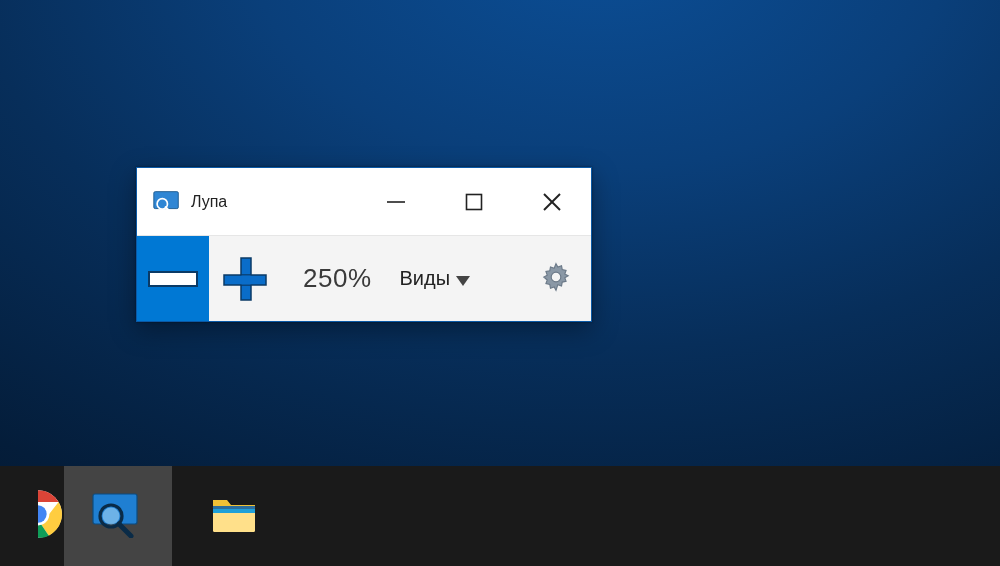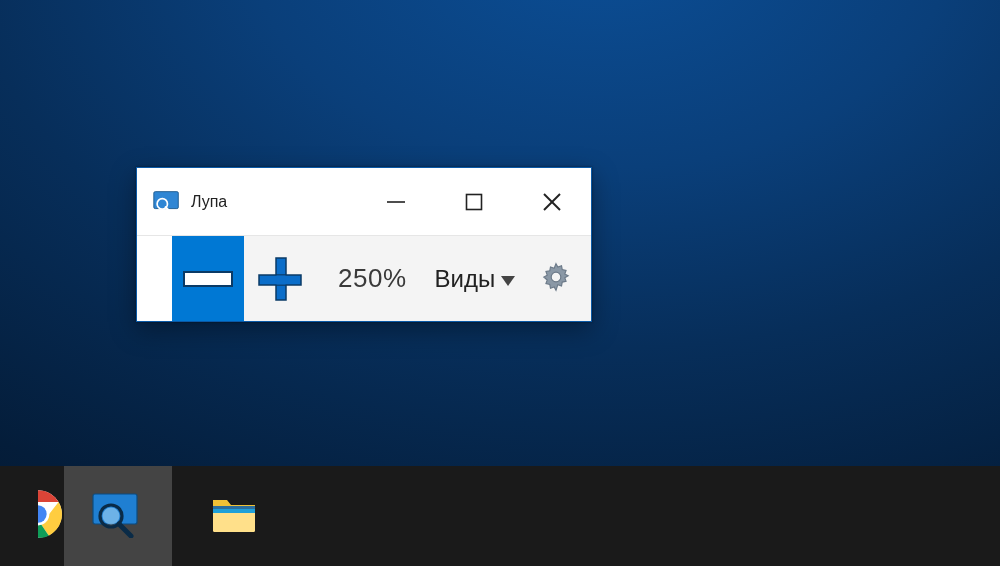--- a/index.html
+++ b/index.html
@@ -73,21 +73,20 @@
     color: #1a1a1a;
     cursor: default;
   }
   .chrome-btn svg { display:block; }
 
   .toolbar {
     flex: 1;
     display: flex;
     align-items: center;
     background: #f4f4f4;
-    margin-left: 35px;
   }
   .zoom-btn {
     width: 72px;
     height: 100%;
     display: flex;
     align-items: center;
     justify-content: center;
   }
   .zoom-out {
     background: #0078d4;
@@ -104,21 +103,21 @@
   .zoom-in svg { display:block; }
 
   .zoom-level {
     margin-left: 22px;
     font-size: 26px;
     color: #3a3a3a;
     letter-spacing: 0.5px;
   }
   .views-dd {
     margin-left: 28px;
-    font-size: 24px;
+    font-size: 20px;
     color: #222;
     display: flex;
     align-items: center;
     gap: 6px;
   }
   .views-caret {
     width: 0; height: 0;
     border-left: 7px solid transparent;
     border-right: 7px solid transparent;
     border-top: 10px solid #444;

